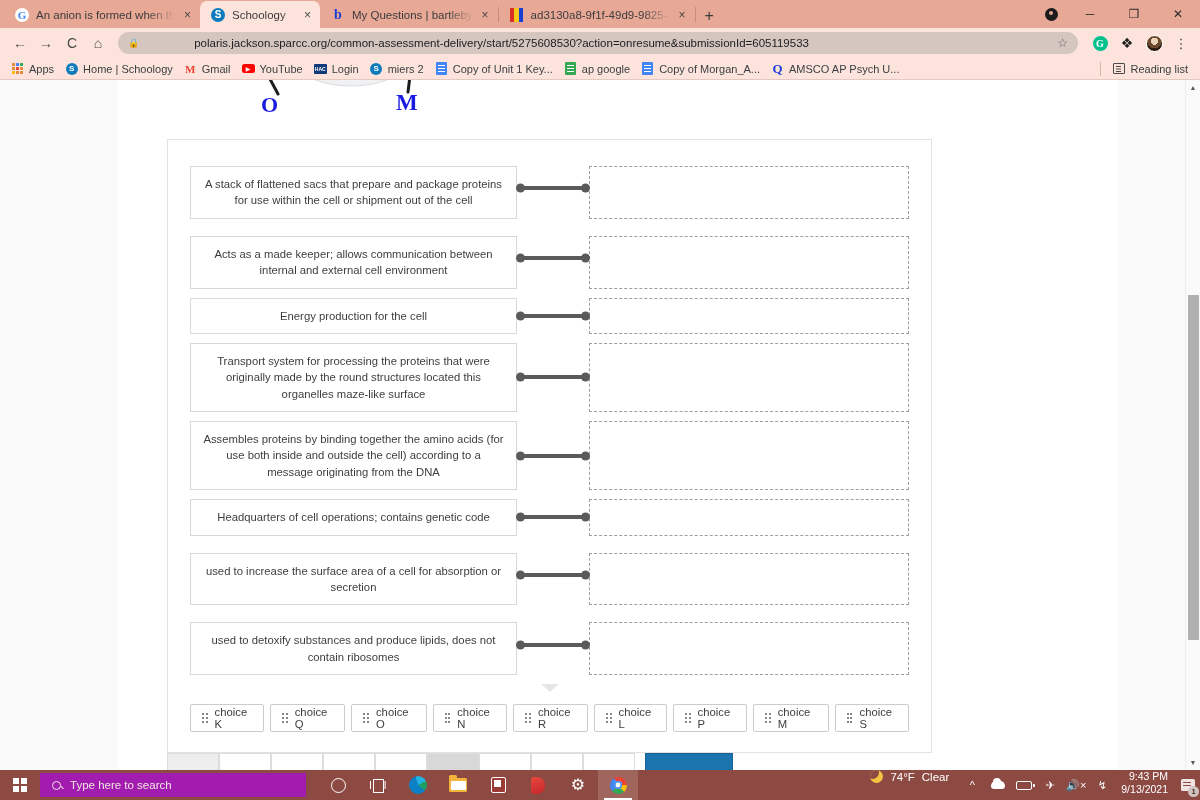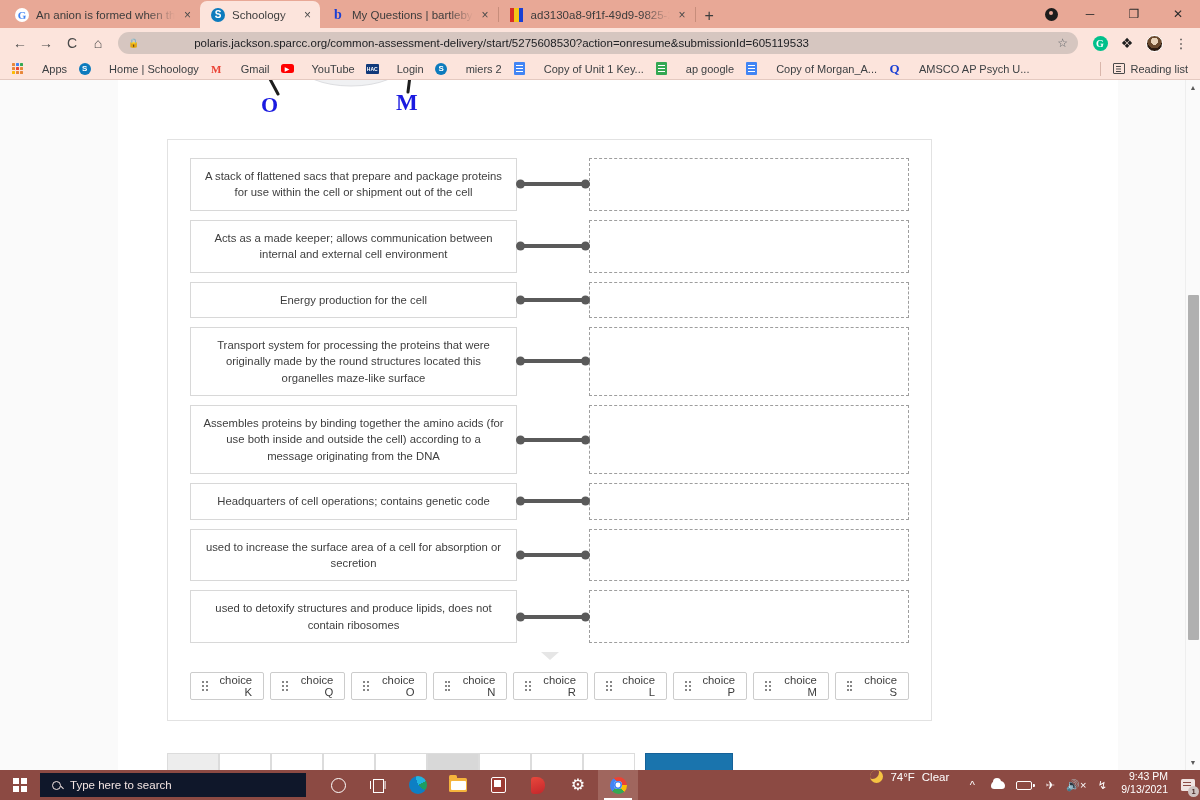--- a/index.html
+++ b/index.html
@@ -106,21 +106,21 @@
     height: 22px;
     background: #fce4dc;
     display: flex;
     align-items: center;
     padding: 0 8px;
     gap: 0px;
     font-size: 11px;
     color: #3c4043;
     border-bottom: 1px solid #e4c9c0;
   }
-  .bm { display:flex; align-items:center; gap:18px; padding: 0 8px 0 3px; white-space:nowrap; }
+  .bm { display:flex; align-items:center; gap:5px; padding: 0 8px 0 3px; white-space:nowrap; }
   .bm-ico { width:13px;height:13px;flex:0 0 13px;display:flex;align-items:center;justify-content:center;
             font-size:9px; }
   .ico-apps { display:grid;grid-template-columns:repeat(3,1fr);gap:1px;width:11px;height:11px; }
   .ico-apps i { background:#e8873a; border-radius:0.5px; }
   .ico-apps i:nth-child(2){background:#4285f4;} .ico-apps i:nth-child(3){background:#34a853;}
   .ico-apps i:nth-child(5){background:#ea4335;} .ico-apps i:nth-child(7){background:#fbbc05;}
   .ico-circleS{width:12px;height:12px;border-radius:50%;background:#0d7bbd;color:#fff;font-weight:bold;
                font-size:8px;display:flex;align-items:center;justify-content:center;}
   .ico-gmail{color:#ea4335;font-weight:bold;font-size:11px;font-family:"Liberation Serif",serif;}
   .ico-yt{width:13px;height:9px;border-radius:2.5px;background:#ff0000;color:#fff;font-size:6px;
@@ -198,35 +198,34 @@
   .conn-bar::before { left: -3px; }
   .conn-bar::after { right: -3px; }
   .dropzone {
     flex: 1;
     border: 1.5px dashed #9e9e9e;
     background: #fff;
     min-height: 44px;
   }
   
   .h3 .prompt, .h3 .dropzone { min-height: 56px; }
-  .h2 .prompt, .h2 .dropzone { min-height: 44px; }
+  .h2 .prompt, .h2 .dropzone { min-height: 44px; margin-top: 8px; }
   .h1 .prompt, .h1 .dropzone { min-height: 28px; }
 
   .caret {
     width: 0; height: 0; margin: 2px auto 8px auto;
     border-left: 9px solid transparent;
     border-right: 9px solid transparent;
     border-top: 8px solid #e6e6e6;
   }
   .choices {
     display: flex;
     gap: 6px;
     padding: 4px 0 6px 0;
     flex-wrap: nowrap;
-    text-align: right;
   }
   .chip {
     border: 1px solid #ccc;
     background: #fff;
     border-radius: 2px;
     height: 28px;
     display: flex;
     align-items: center;
     gap: 7px;
     padding: 0 11px;
@@ -263,21 +262,21 @@
   .taskbar {
     position: absolute; left: 0; bottom: 0; width: 1200px; height: 30px;
     background: #8c4a43;
     display: flex; align-items: center;
     font-size: 11.5px; color: #fff;
   }
   .start { width: 40px; height:30px; display:flex; align-items:center; justify-content:center; }
   .start-ico { display:grid; grid-template-columns: 6px 6px; grid-template-rows: 6px 6px; gap:1.5px; }
   .start-ico i { background:#fff; }
   .searchbox {
-    width: 266px; height: 24px; background: #0f172a;
+    width: 266px; height: 24px; background: #a21caf;
     display:flex; align-items:center; gap:9px; padding: 0 12px;
     color: #f2e4e2; font-size: 11.5px;
   }
   .mag { width:9px;height:9px;border:1.4px solid #f2e4e2;border-radius:50%;position:relative;flex:0 0 9px;}
   .mag::after{content:"";position:absolute;width:4px;height:1.4px;background:#f2e4e2;
               transform:rotate(45deg);right:-3.5px;bottom:0px;}
   .tb-icons { display:flex; align-items:center; gap:0; margin-left: 12px; }
   .tbi { width:40px;height:30px;display:flex;align-items:center;justify-content:center; }
   .tbi-cortana { width:15px;height:15px;border:1.8px solid #fff;border-radius:50%; }
   .tbi-taskview { width:16px;height:12px;position:relative; }
@@ -546,21 +545,21 @@
 
         <div class="match-row h2">
           <div class="prompt">used to increase the surface area of a cell for absorption or secretion</div>
           <div class="connector">
               <div class="conn-bar"></div>
             </div>
           <div class="dropzone"></div>
         </div>
 
         <div class="match-row h2">
-          <div class="prompt">used to detoxify structures and produce lipids, does not contain ribosomes</div>
+          <div class="prompt">used to detoxify substances and produce lipids, does not contain ribosomes</div>
           <div class="connector">
               <div class="conn-bar"></div>
             </div>
           <div class="dropzone"></div>
         </div>
 
         <div class="caret"></div>
 
         <div class="choices">
           <div class="chip">

